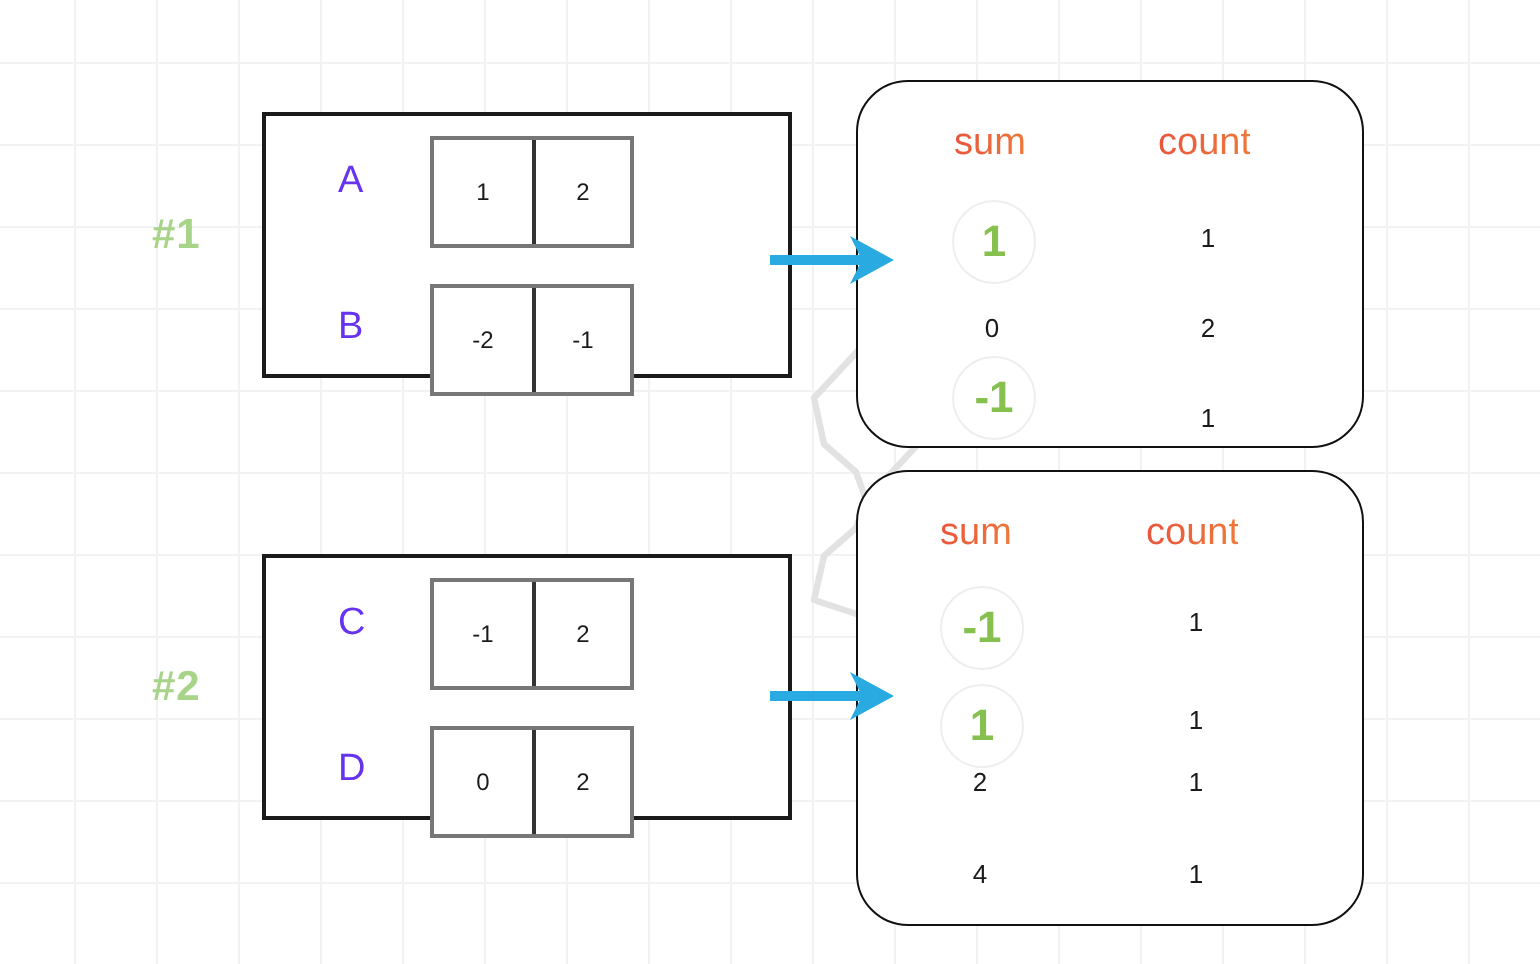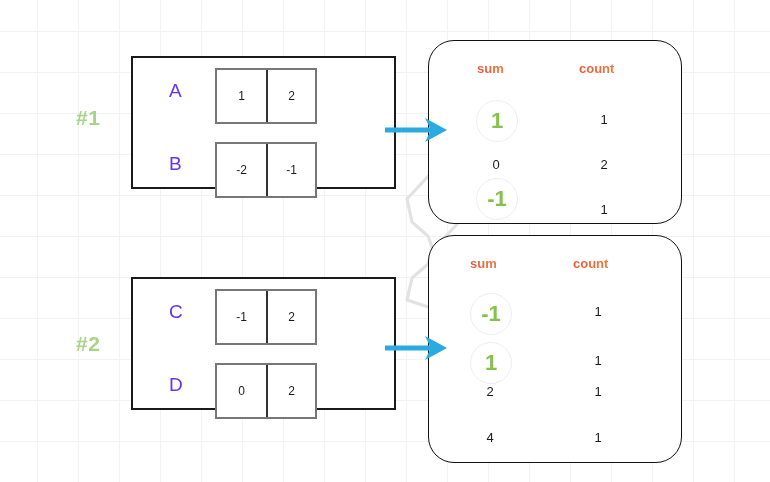--- a/index.html
+++ b/index.html
@@ -71,22 +71,22 @@
   
   .panel {
     position: absolute;
     border: 1.6px solid #111111;
     border-radius: 26px;
     background: #ffffff;
     box-sizing: border-box;
   }
   .col-head {
     position: absolute;
-    font-size: 13px;
-    font-weight: bold;
+    font-size: 19px;
+    font-weight: normal;
     color: #ef5533;
     background: linear-gradient(100deg, #e8543c 0%, #ef7a3a 100%);
     -webkit-background-clip: text;
     background-clip: text;
     -webkit-text-fill-color: transparent;
   }
   .val {
     position: absolute;
     font-size: 13px;
     color: #1a1a1a;

